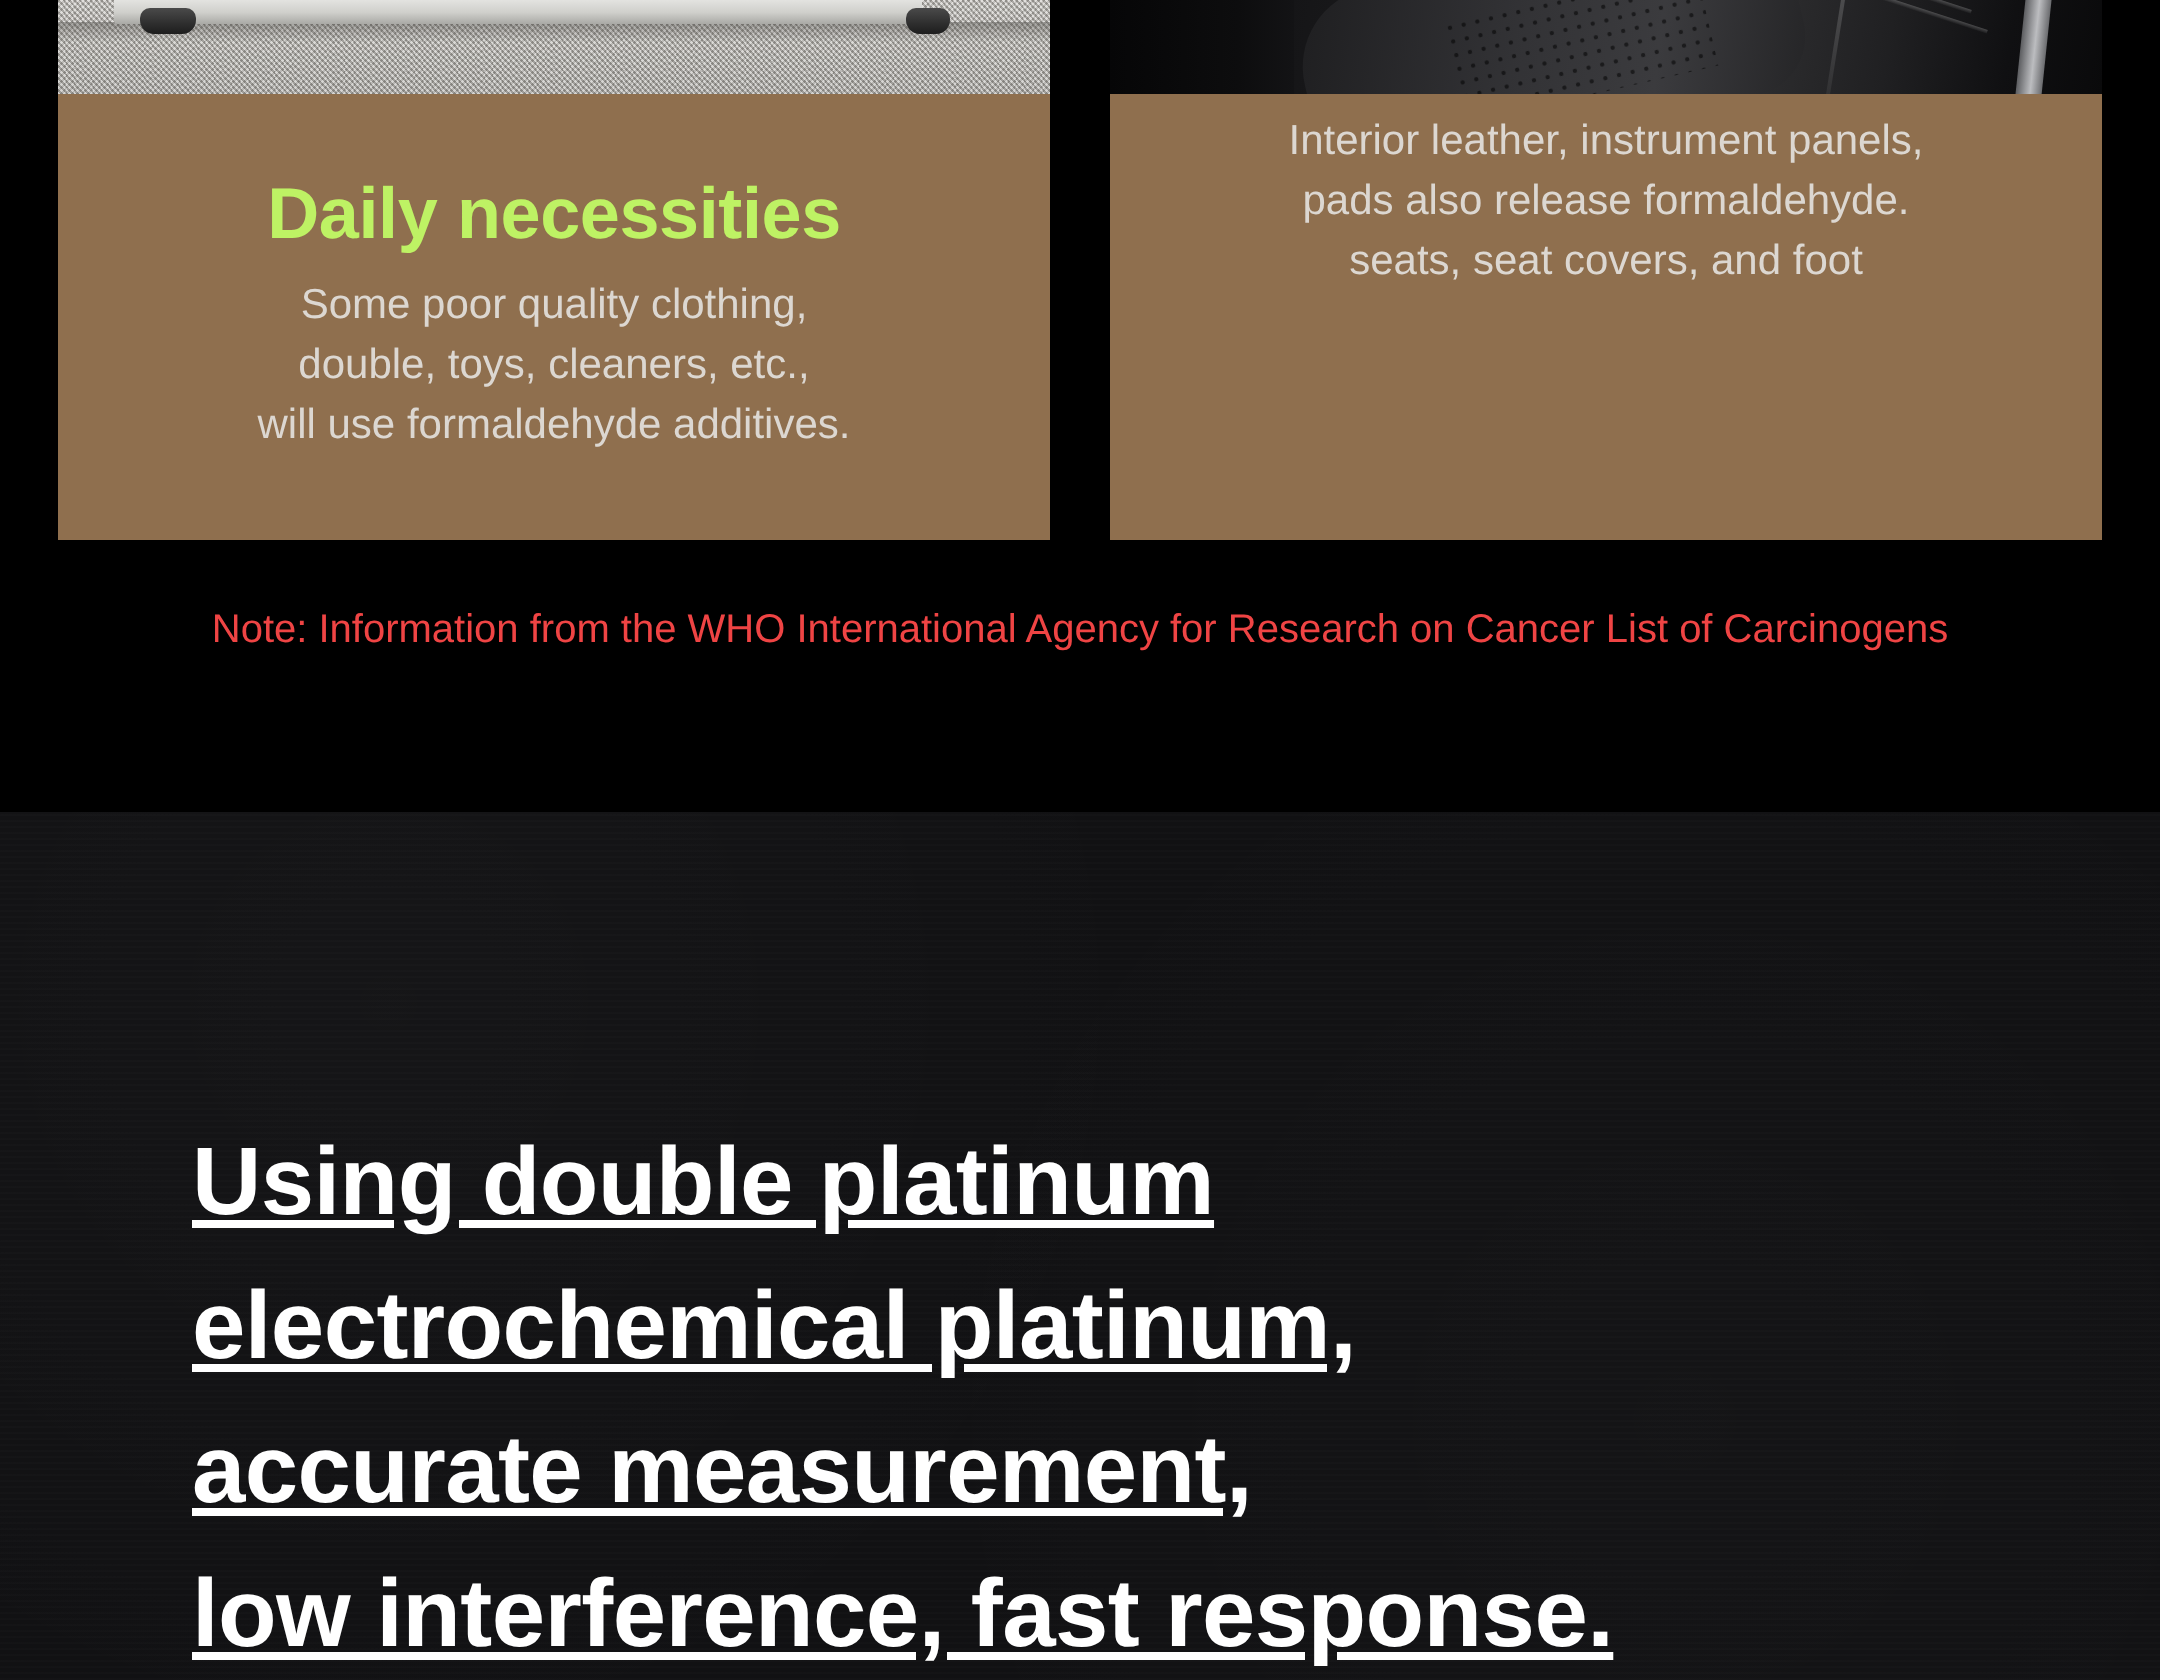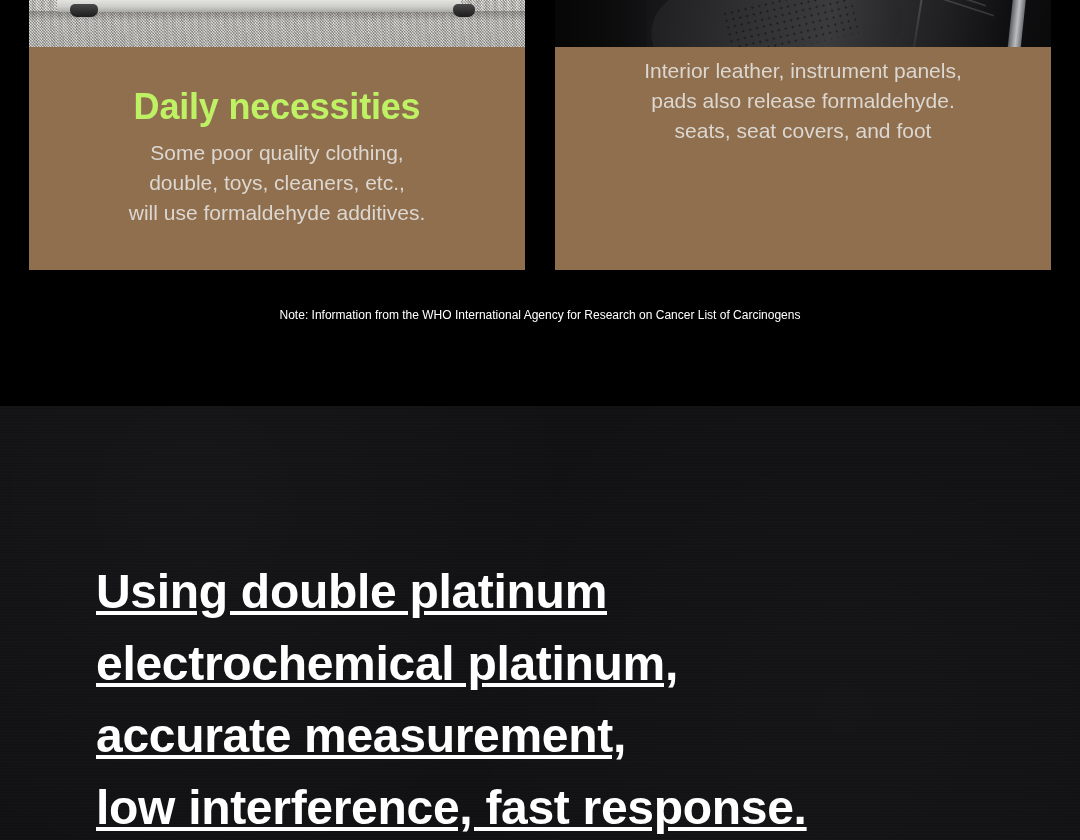--- a/index.html
+++ b/index.html
@@ -173,23 +173,23 @@
     color: #dcd7d1;
   }
   .card-desc span { display: block; }
 
   .source-note {
     position: absolute;
     left: 0;
     top: 303px;
     width: 1080px;
     text-align: center;
-    font-size: 12px;
+    font-size: 20px;
     line-height: 24px;
-    color: #ffffff;
+    color: #ef4444;
   }
 
   
   .section-feature {
     position: absolute;
     left: 0;
     top: 406px;
     width: 1080px;
     height: 434px;
     background: #111113;

